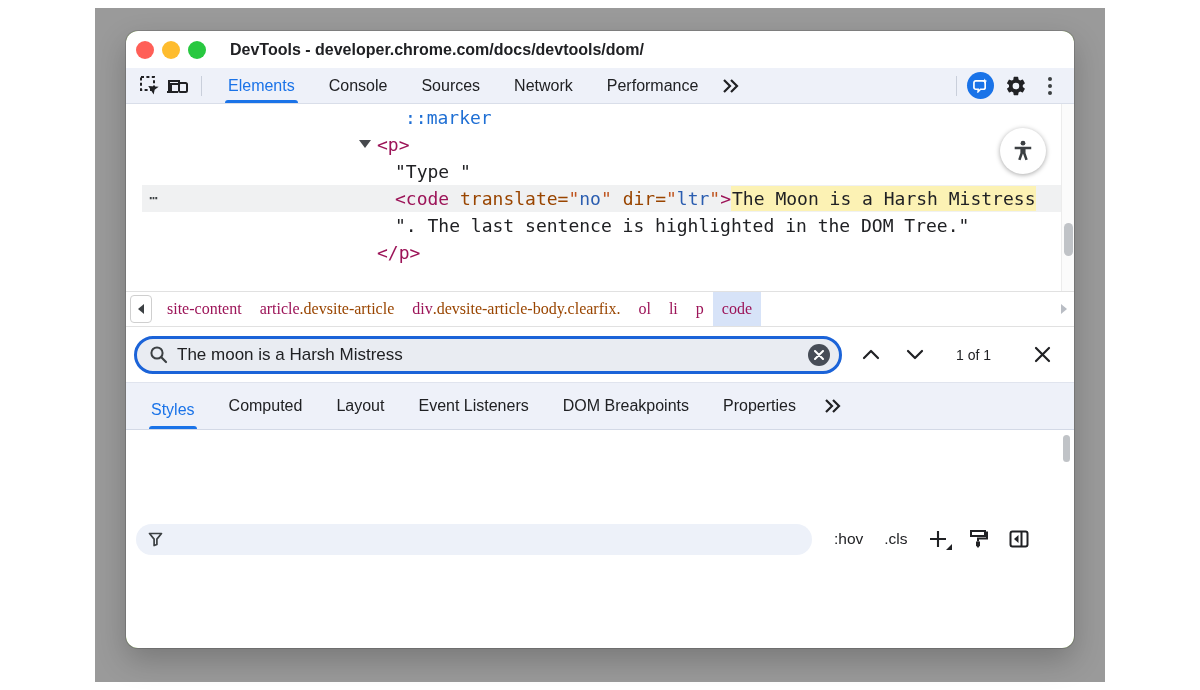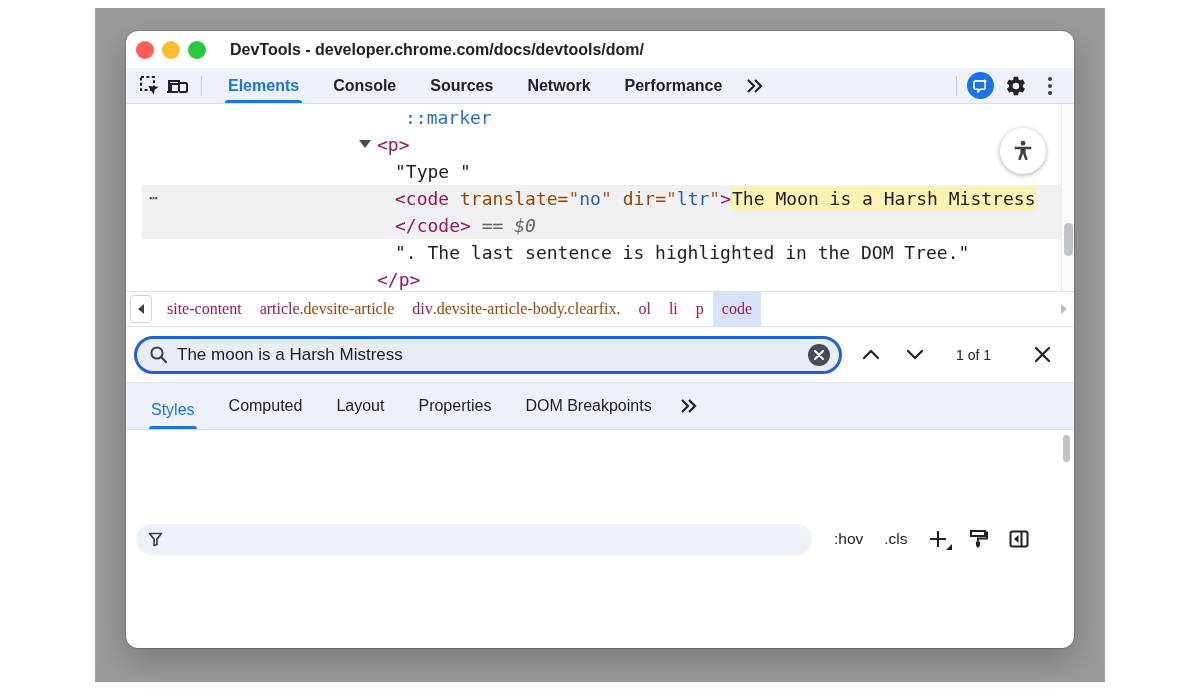--- a/index.html
+++ b/index.html
@@ -12,21 +12,21 @@
             box-shadow:0 0 0 1px rgba(0,0,0,.14), 0 12px 30px rgba(0,0,0,.22);
             display:flex; flex-direction:column; }
 
   
   .titlebar { flex:0 0 37px; display:flex; align-items:center; background:#fff; padding-left:10px; }
   .tl { width:18px; height:18px; border-radius:50%; margin-right:8px; }
   .titlebar .title { margin-left:16px; font-size:16px; font-weight:bold; color:#202124; }
 
   
   .toolbar { flex:0 0 35px; background:var(--c-chrome_bg,#eef1f9); border-bottom:1px solid #d9dee9;
-             display:flex; align-items:center; padding:0 10px;font-weight:bold; }
+             display:flex; align-items:center; padding:0 10px; }
   .icon-btn { width:28px; height:28px; display:flex; align-items:center; justify-content:center; }
   .vdiv { width:1px; height:20px; background:#c9cfdb; margin:0 9px; }
   .tabs { display:flex; align-items:stretch; height:35px; }
   .tab { display:flex; align-items:center; padding:0 3px; margin:0 14px; position:relative;
          font-size:16px; color:#202124; cursor:default; white-space:nowrap; }
   .tab.active { color:var(--c-accent,#1a73e8); }
   .tab.active::after { content:""; position:absolute; left:0; right:0; bottom:0; height:3px;
          background:var(--c-accent,#1a73e8); border-radius:3px 3px 0 0; }
   .right-icons { margin-left:auto; display:flex; align-items:center; }
   .ai-circle { width:27px; height:27px; border-radius:50%;
@@ -177,21 +177,20 @@
       </span>
     </div>
   </div>
 
   <div class="dom-area">
     <div class="dom-rows" id="dom-rows">
         <div class="dom-row" style="padding-left: 263px;"><span class="seg-pseudo">::marker</span></div>
         <div class="dom-row" style="padding-left: 235px;"><span class="tri down" style="left: 217px;"></span><span class="seg-tag">&lt;p&gt;</span></div>
         <div class="dom-row" style="padding-left: 253px;"><span class="seg-text">"Type "</span></div>
         <div class="dom-row selected" style="padding-left: 253px;"><span class="gutter">⋯</span><span class="seg-tag">&lt;code</span><span class="seg-text"> </span><span class="seg-attr">translate=</span><span class="seg-q">"</span><span class="seg-val">no</span><span class="seg-q">"</span><span class="seg-text"> </span><span class="seg-attr">dir=</span><span class="seg-q">"</span><span class="seg-val">ltr</span><span class="seg-q">"</span><span class="seg-tag">&gt;</span><span class="seg-hl">The Moon is a Harsh Mistress</span></div>
-        <div class="dom-row selected" style="padding-left: 253px;"><span class="seg-tag">&lt;/code&gt;</span><span class="seg-op"> == </span><span class="seg-var">$0</span></div>
         <div class="dom-row" style="padding-left: 253px;"><span class="seg-text">". The last sentence is highlighted in the DOM Tree."</span></div>
         <div class="dom-row" style="padding-left: 235px;"><span class="seg-tag">&lt;/p&gt;</span></div>
       </div>
     <div class="dom-scrollbar">
       <div class="dom-thumb"></div>
     </div>
     <div class="a11y-btn">
       <svg width="24" height="24" viewBox="0 0 24 24">
         <circle cx="12" cy="4.2" r="2.4" fill="#3c4043"></circle>
         <path d="M3 8 h18 v2.6 h-6.2 v4.2 l2.4 7 -2.6 .9 -2.6 -7.4 -2.6 7.4 -2.6 -.9 2.4 -7 v-4.2 H3 z" fill="#3c4043" transform="scale(0.92) translate(1,0.5)"></path>
@@ -268,22 +267,23 @@
           <path d="M2 2 L15 15 M15 2 L2 15" stroke="#202124" stroke-width="2.2" stroke-linecap="round"></path>
         </svg>
     </span>
   </div>
 
   <div class="styles-tabs-bar">
     <div class="stabs" id="styles-tabs">
         <div class="stab active">Styles</div>
         <div class="stab">Computed</div>
         <div class="stab">Layout</div>
+        <div class="stab">Event Listeners</div>
+        <div class="stab">DOM Breakpoints</div>
         <div class="stab">Properties</div>
-        <div class="stab">DOM Breakpoints</div>
       </div>
     <span class="stab-more">
       <svg width="20" height="16" viewBox="0 0 20 16">
         <path d="M3 2 L9 8 L3 14 M10 2 L16 8 L10 14" fill="none" stroke="#202124" stroke-width="2.2"></path>
       </svg>
     </span>
   </div>
 
   <div class="filter-bar">
     <div class="filter-pill">

